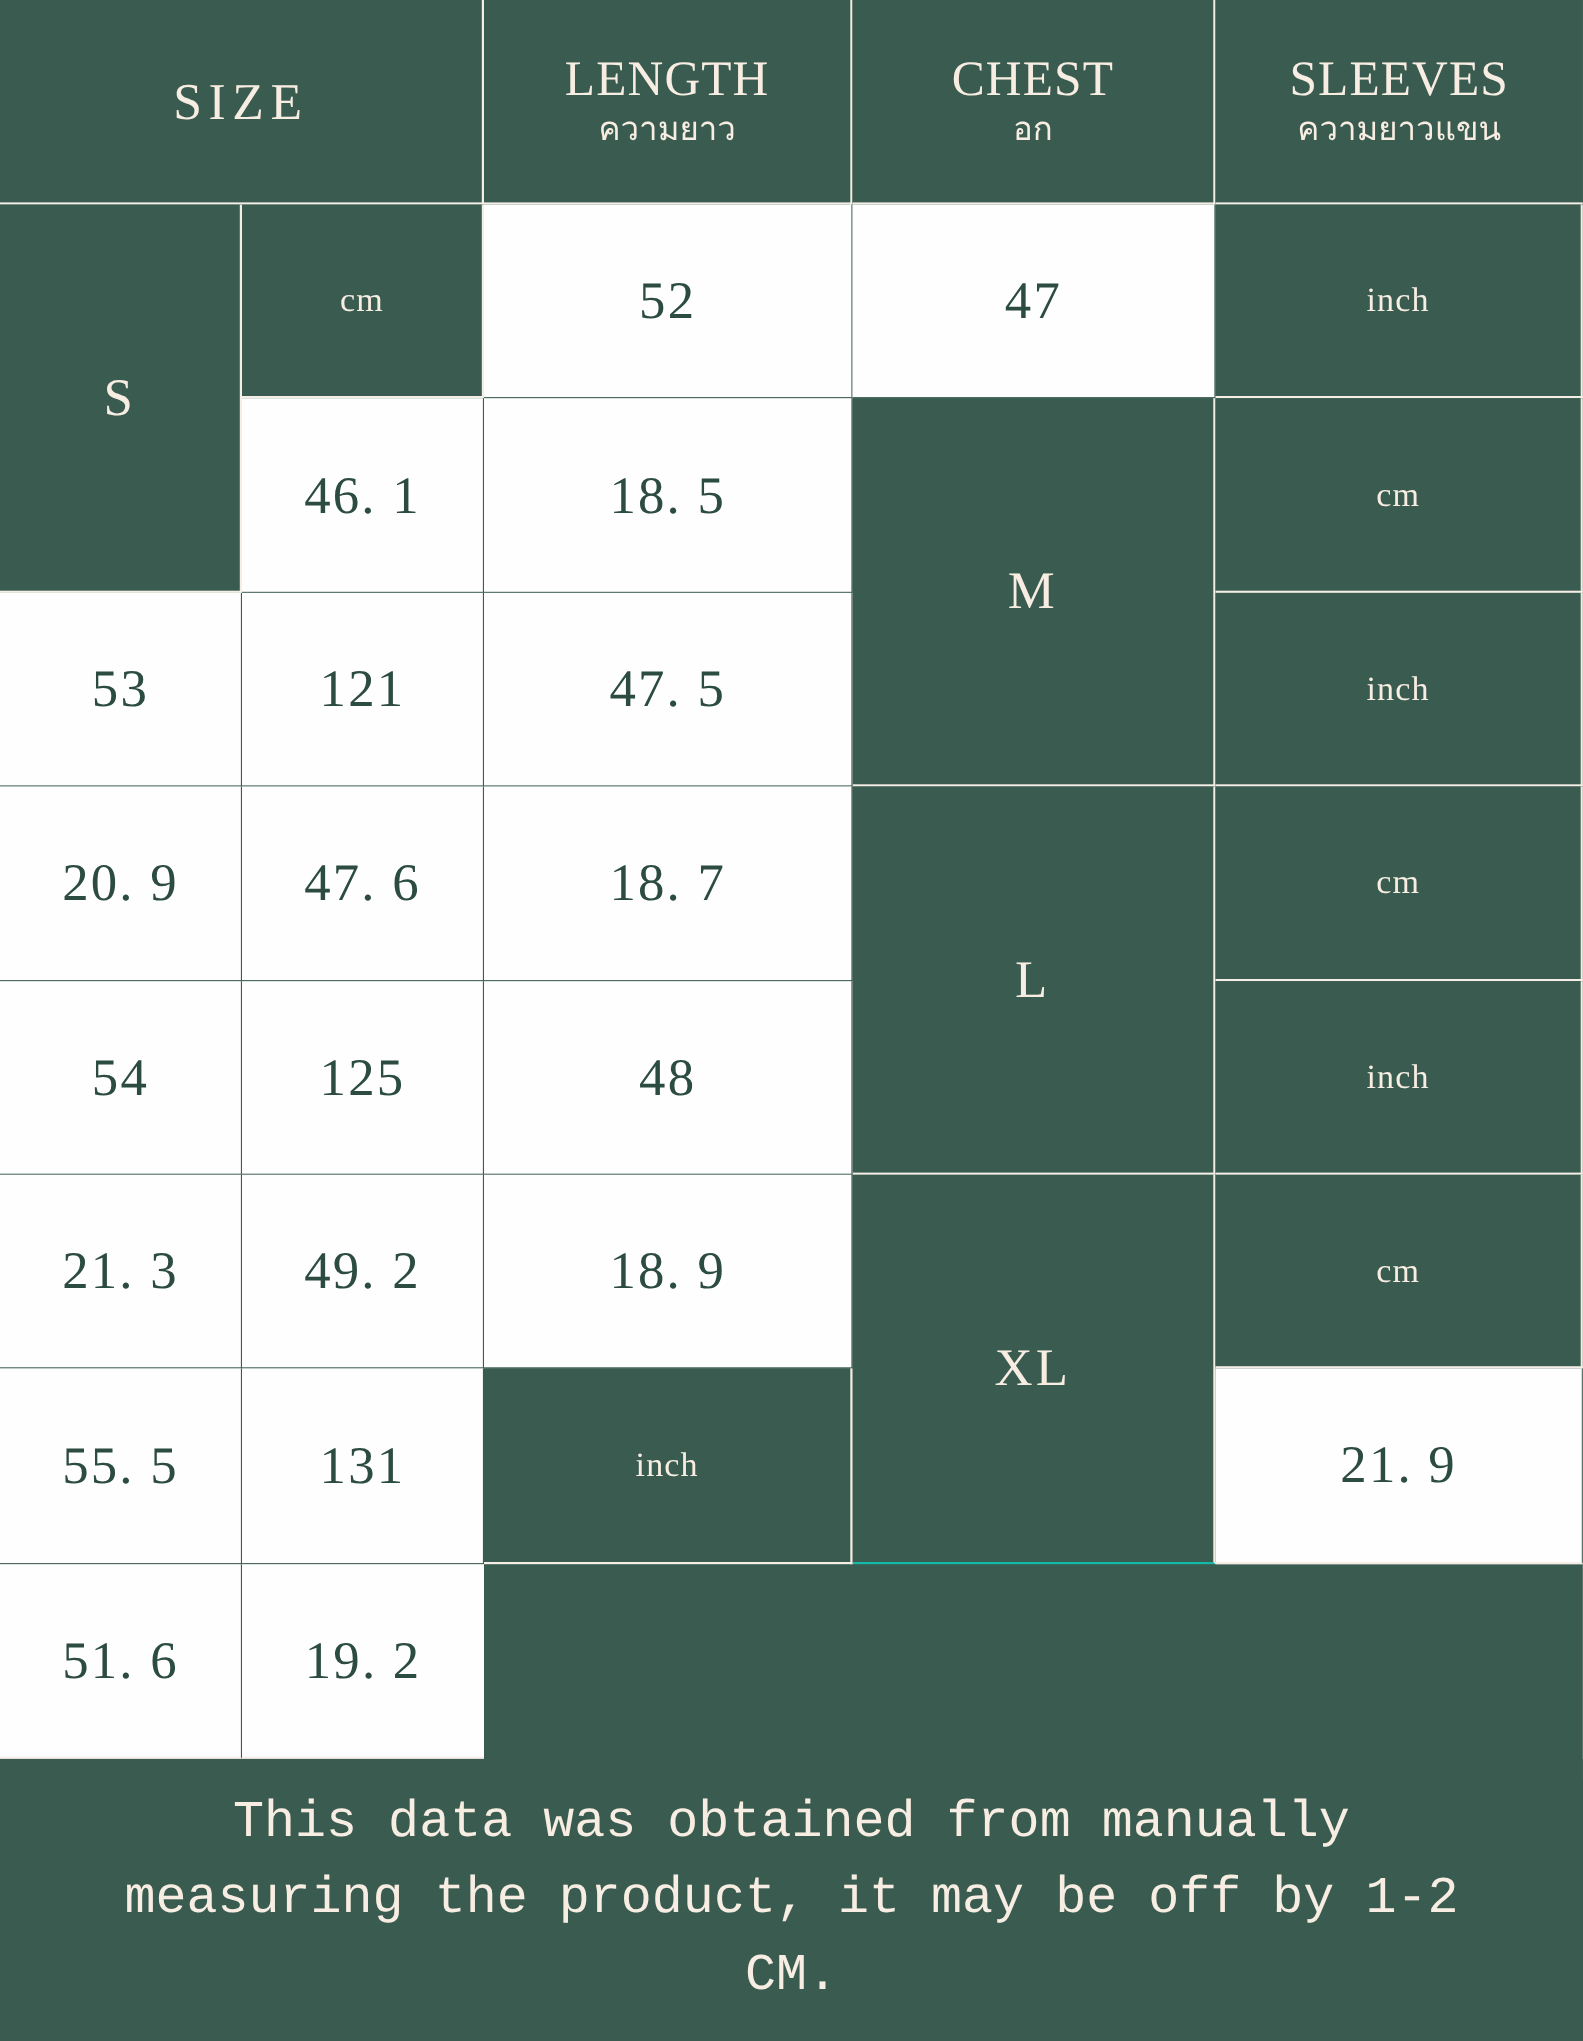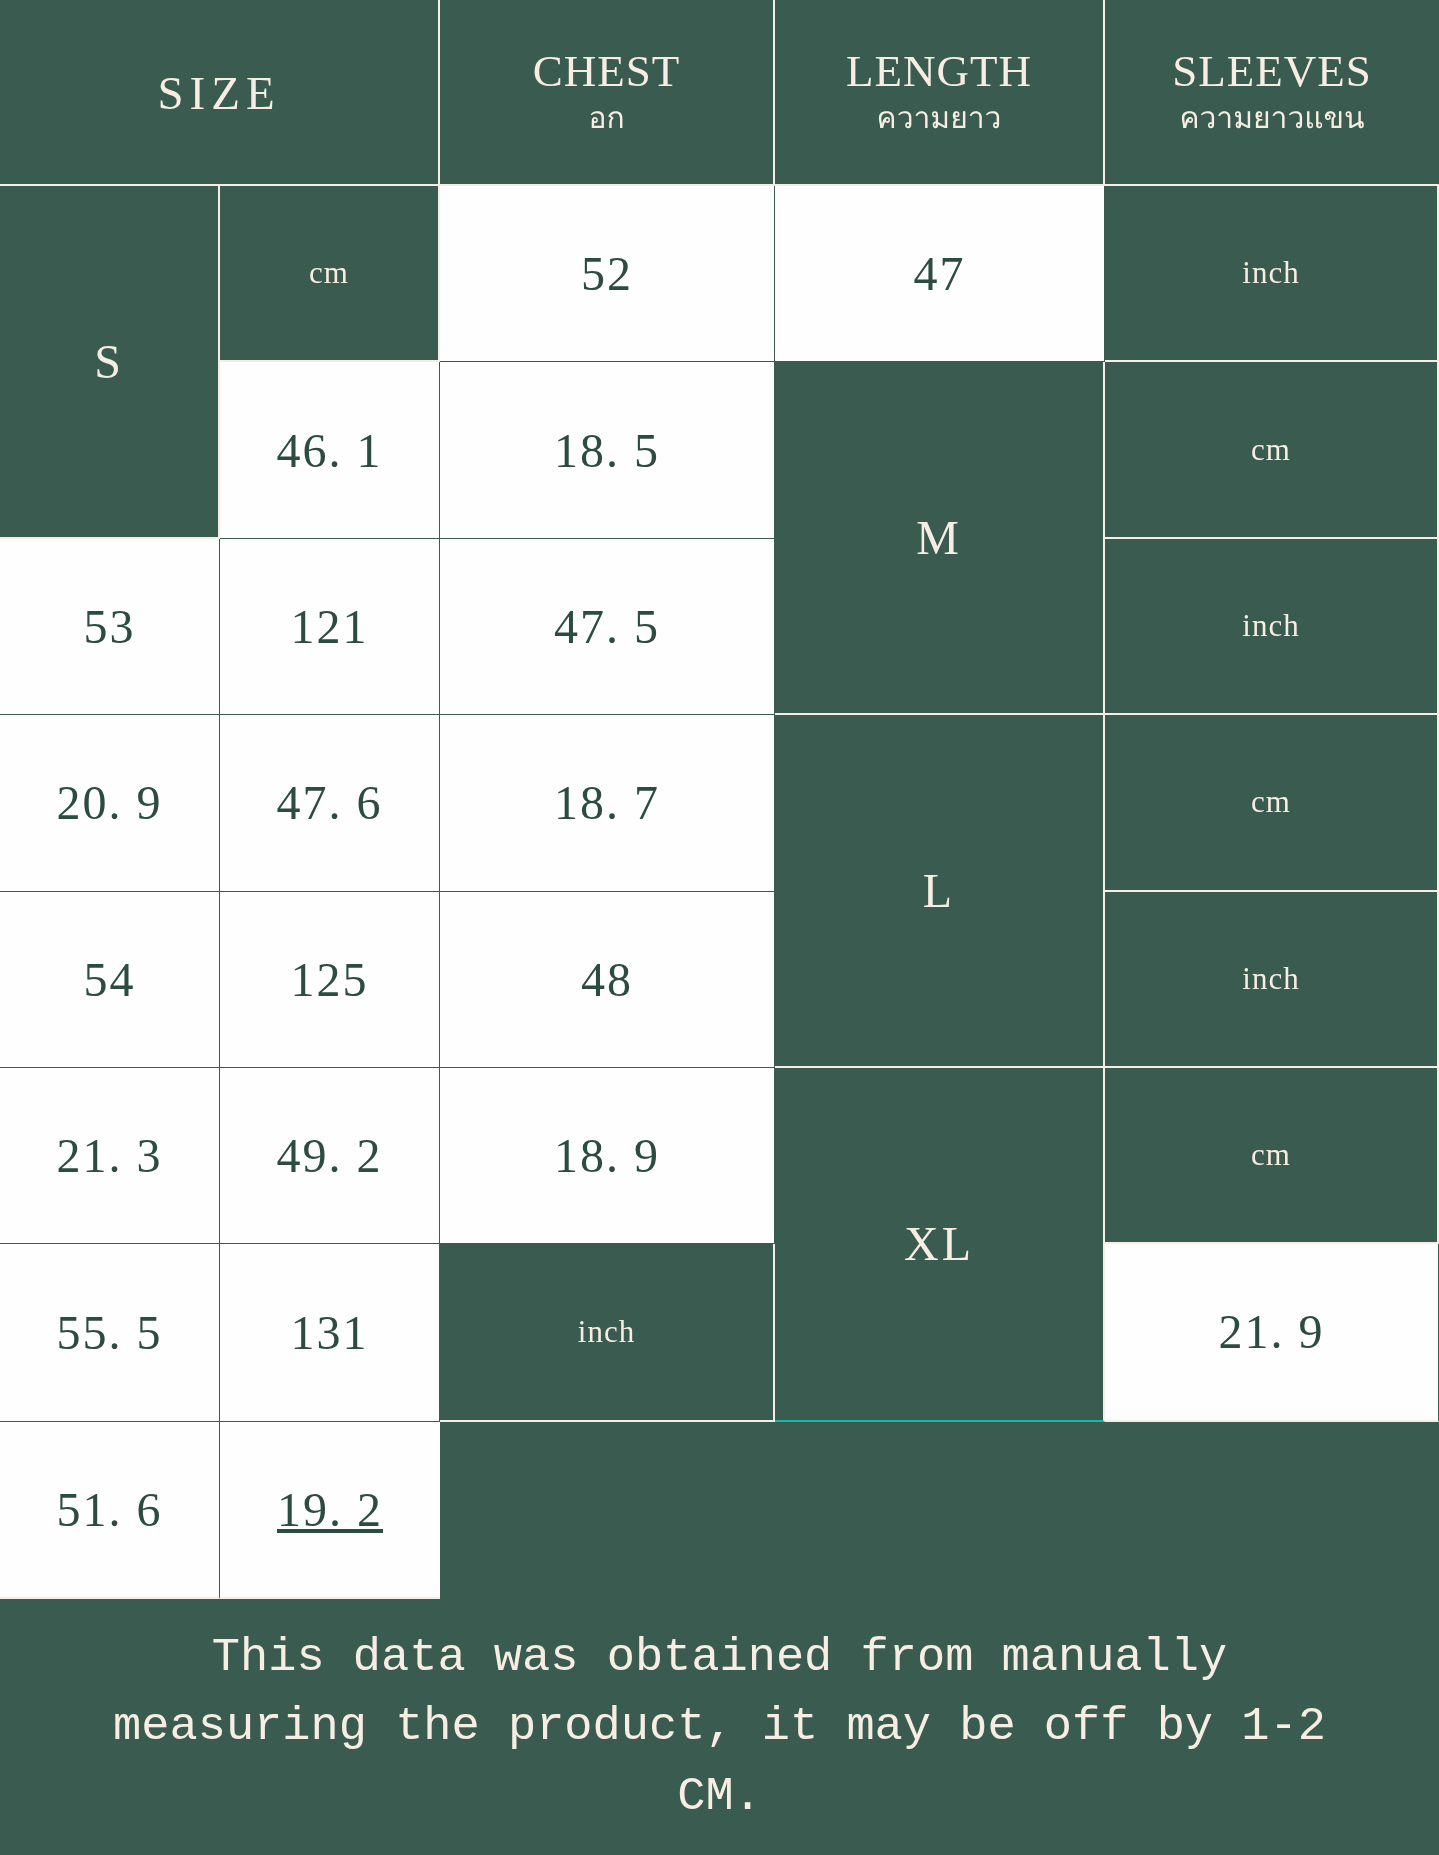--- a/index.html
+++ b/index.html
@@ -97,21 +97,20 @@
   .val-cell {
     background: #FEFEFE;
     color: #2C4C41;
     font-size: 48px;
     letter-spacing: 2px;
     border-right: 1px solid #3A5B50;
     border-bottom: 1px solid #3A5B50;
   }
   .val-cell:last-child {
     border-right: none;
-    text-decoration: underline;
   }
 
   
   .grid .lastrow.val-cell { border-bottom: 2px solid #F4EEE6; }
   .grid .lastrow.unit-cell { border-bottom: 2px solid #F4EEE6; }
   .grid .lastrow.size-cell { border-bottom: 2px solid #14b8a6; }
 
   
   .footer {
     background: #3A5B50;
@@ -135,27 +134,27 @@
 <body>
 
 <div class="chart">
 
   <div class="grid header-row">
     <div class="cell hdr hdr-size">
       <span>SIZE</span>
     </div>
 
     <div class="cell hdr">
+      <span class="hdr-en">LENGTH</span>
+      <span class="hdr-th">ความยาว</span>
+    </div>
+
+    <div class="cell hdr">
       <span class="hdr-en">CHEST</span>
       <span class="hdr-th">อก</span>
-    </div>
-
-    <div class="cell hdr">
-      <span class="hdr-en">LENGTH</span>
-      <span class="hdr-th">ความยาว</span>
     </div>
 
     <div class="cell hdr">
       <span class="hdr-en">SLEEVES</span>
       <span class="hdr-th">ความยาวแขน</span>
     </div>
   </div>
 
   <div class="grid body-grid" id="body-grid">
       <div class="cell size-cell">

